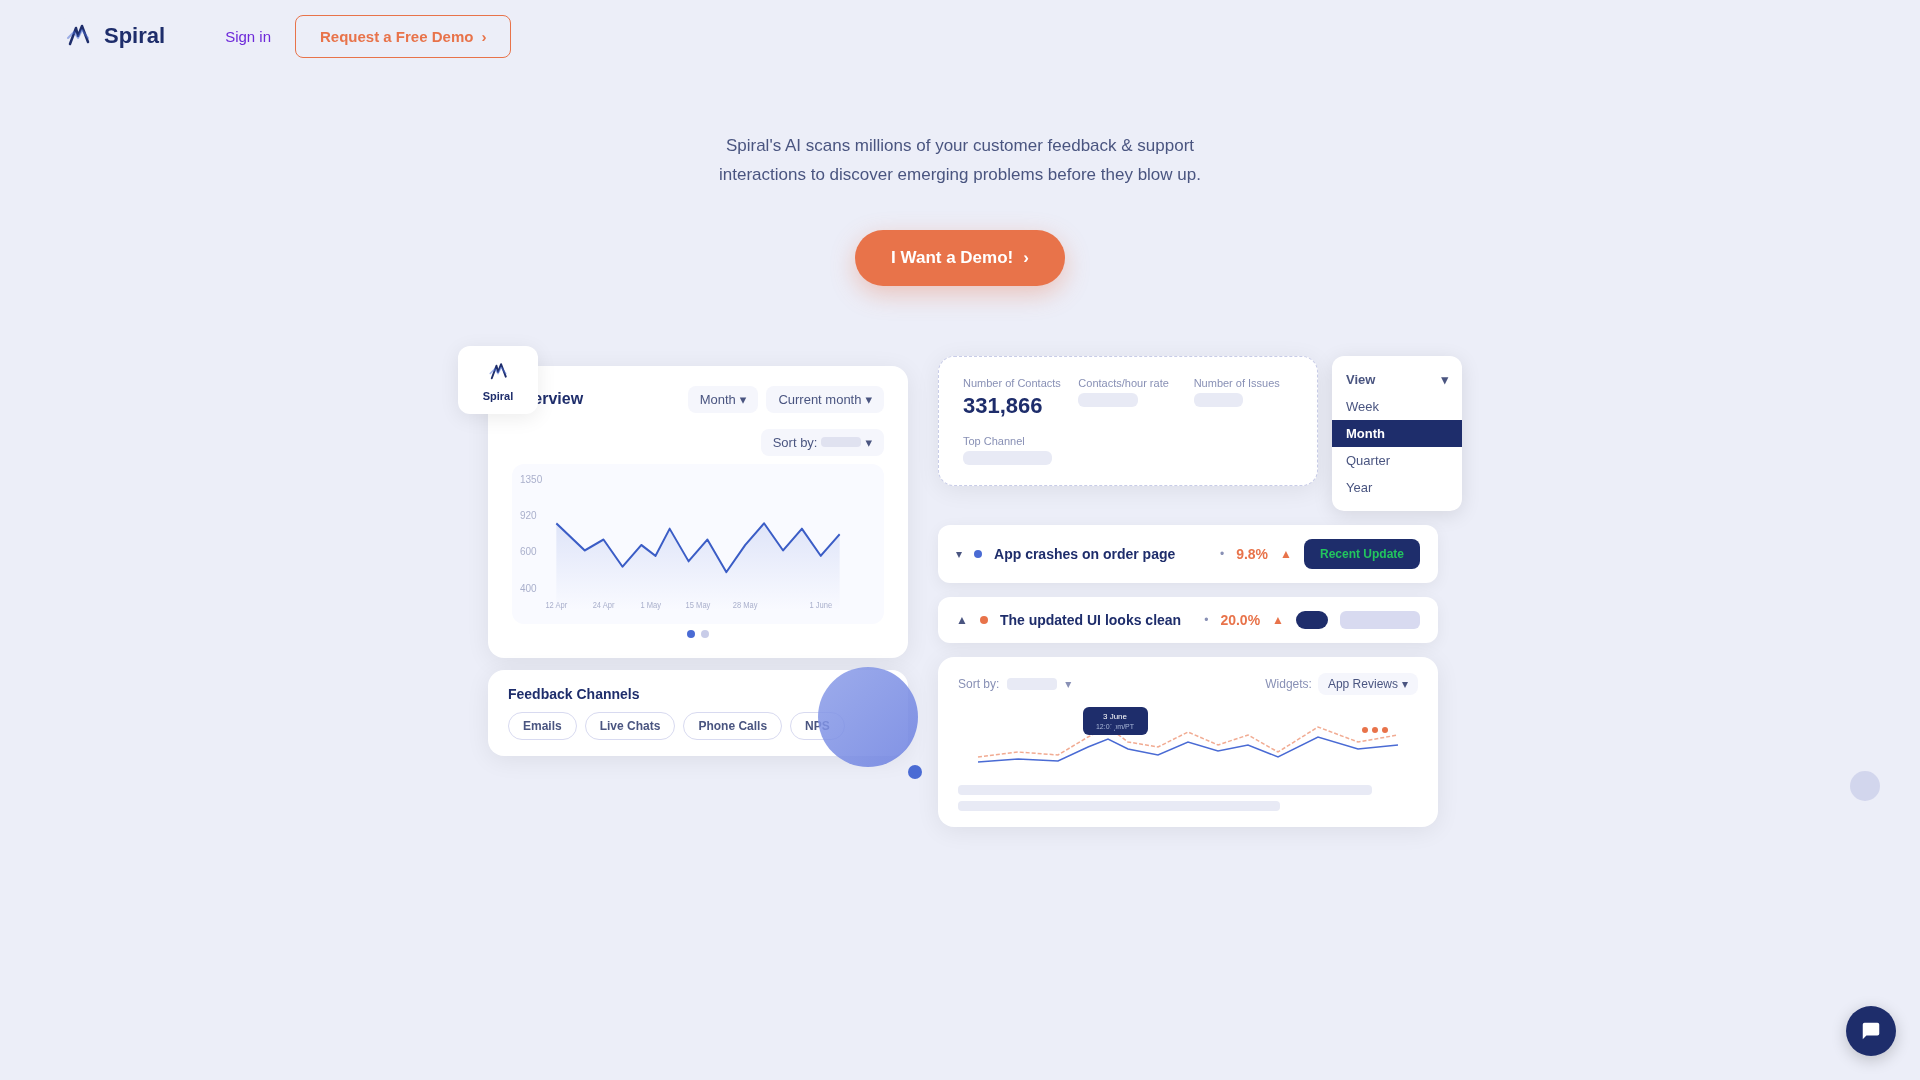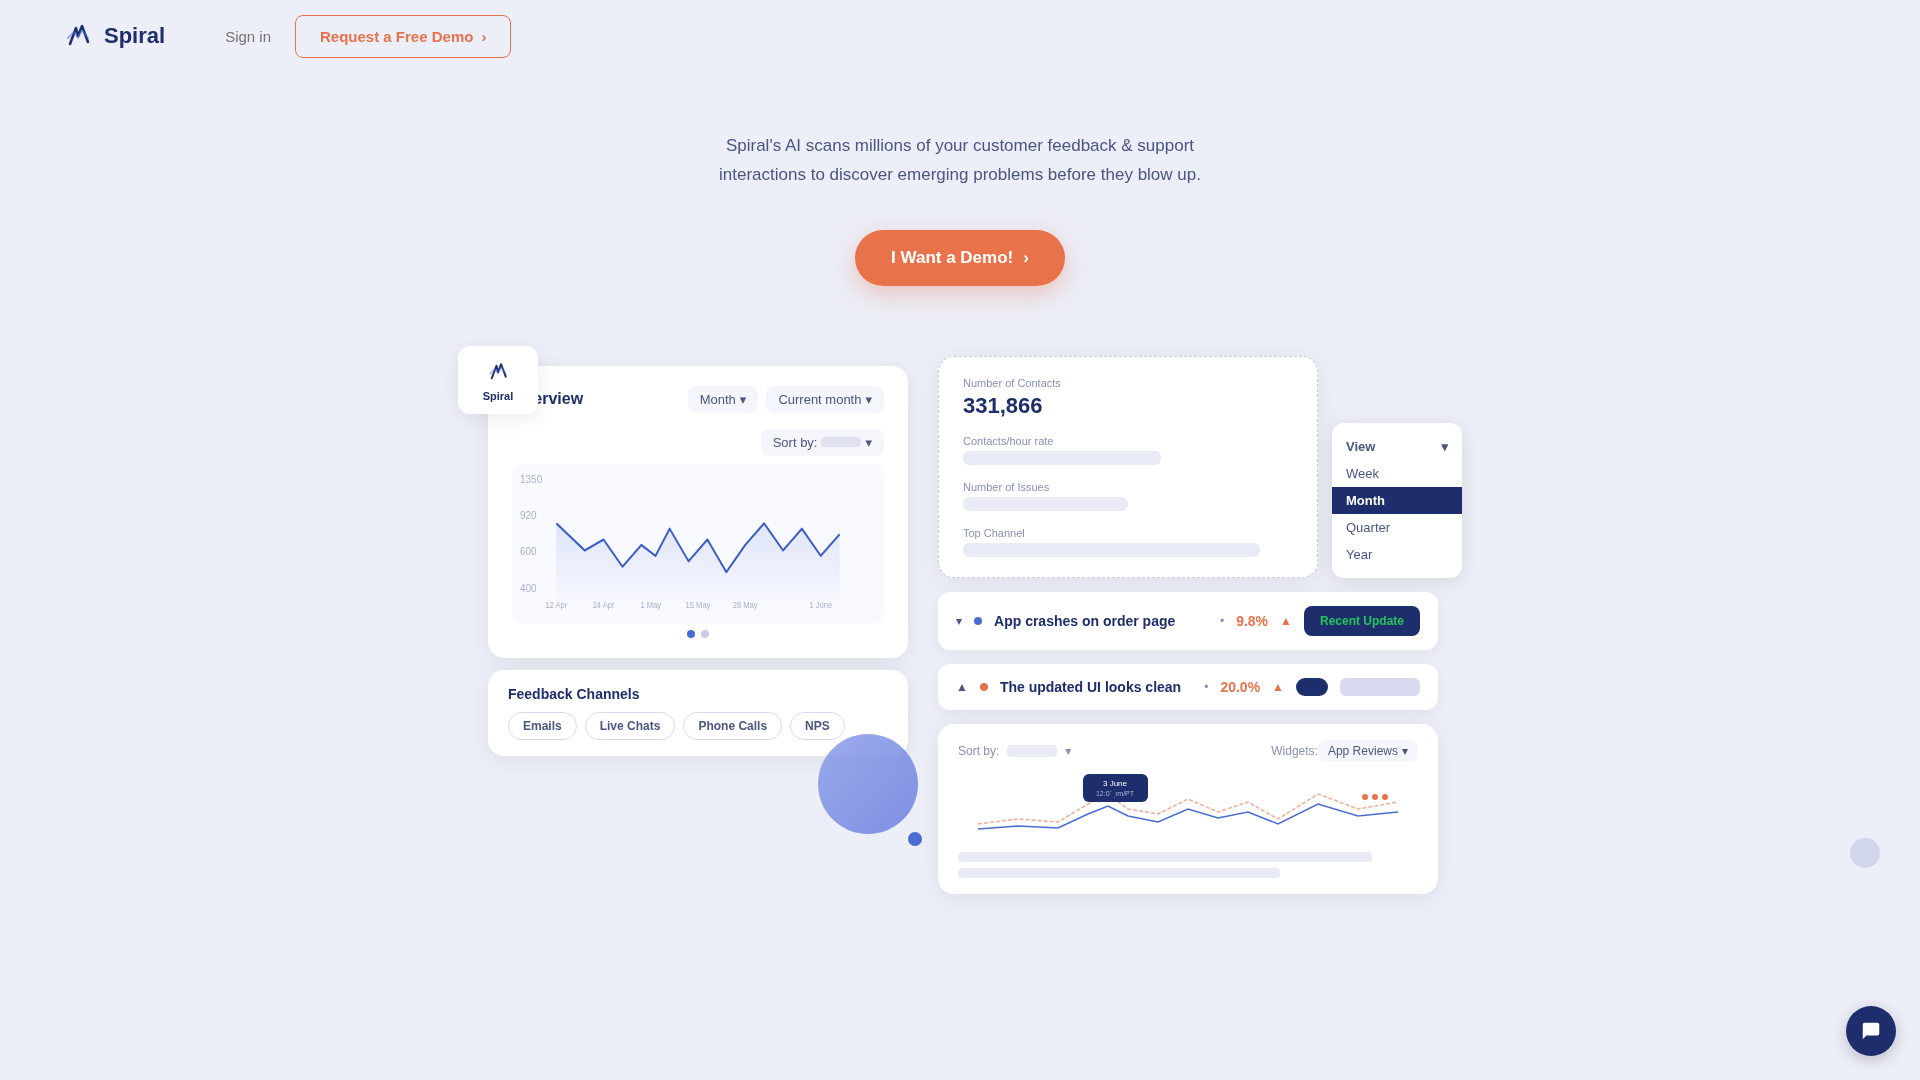--- a/index.html
+++ b/index.html
@@ -52,21 +52,21 @@
       color: #1e2d6b;
       font-weight: 700;
     }
     .nav-right {
       display: flex;
       align-items: center;
       gap: 24px;
     }
     .sign-in-link {
       font-size: 15px;
-      color: #737373;
+      color: #6d28d9;
       text-decoration: none;
       font-weight: 500;
     }
     .demo-btn {
       display: flex;
       align-items: center;
       gap: 8px;
       padding: 12px 24px;
       border: 1.5px solid #e8734a;
       border-radius: 8px;
@@ -284,21 +284,21 @@
     .stats-card {
       background: #fff;
       border-radius: 16px;
       padding: 20px 24px;
       width: 380px;
       box-shadow: 0 4px 24px rgba(0,0,0,0.07);
       border: 1.5px dashed #c8cce8;
     }
     .stats-grid {
       display: grid;
-      grid-template-columns: 1fr;
+      grid-template-columns: 1fr 1fr 1fr;
       gap: 16px;
     }
     .stat-item {}
     .stat-label {
       font-size: 11px;
       color: #8890b5;
       margin-bottom: 4px;
     }
     .stat-value {
       font-size: 22px;
@@ -669,21 +669,21 @@
       <div class="issue-bar"></div>
     </div>
 
     <div class="detail-card">
       <div class="detail-header">
         <div class="detail-sort">
           <span>Sort by:</span>
           <div style="width:50px;height:12px;background:#e8eaf5;border-radius:4px;"></div>
           <span>▾</span>
         </div>
-        <div style="display:flex;align-items:center;">
+        <div style="display:flex;align-items:center;gap:6px;">
           <span class="widgets-label">Widgets:</span>
           <div class="app-reviews-pill">
             <span>App Reviews</span>
             <span>▾</span>
           </div>
         </div>
       </div>
       <div class="mini-chart">
         <div class="dot-cluster">
           <div class="dot-sm"></div>

